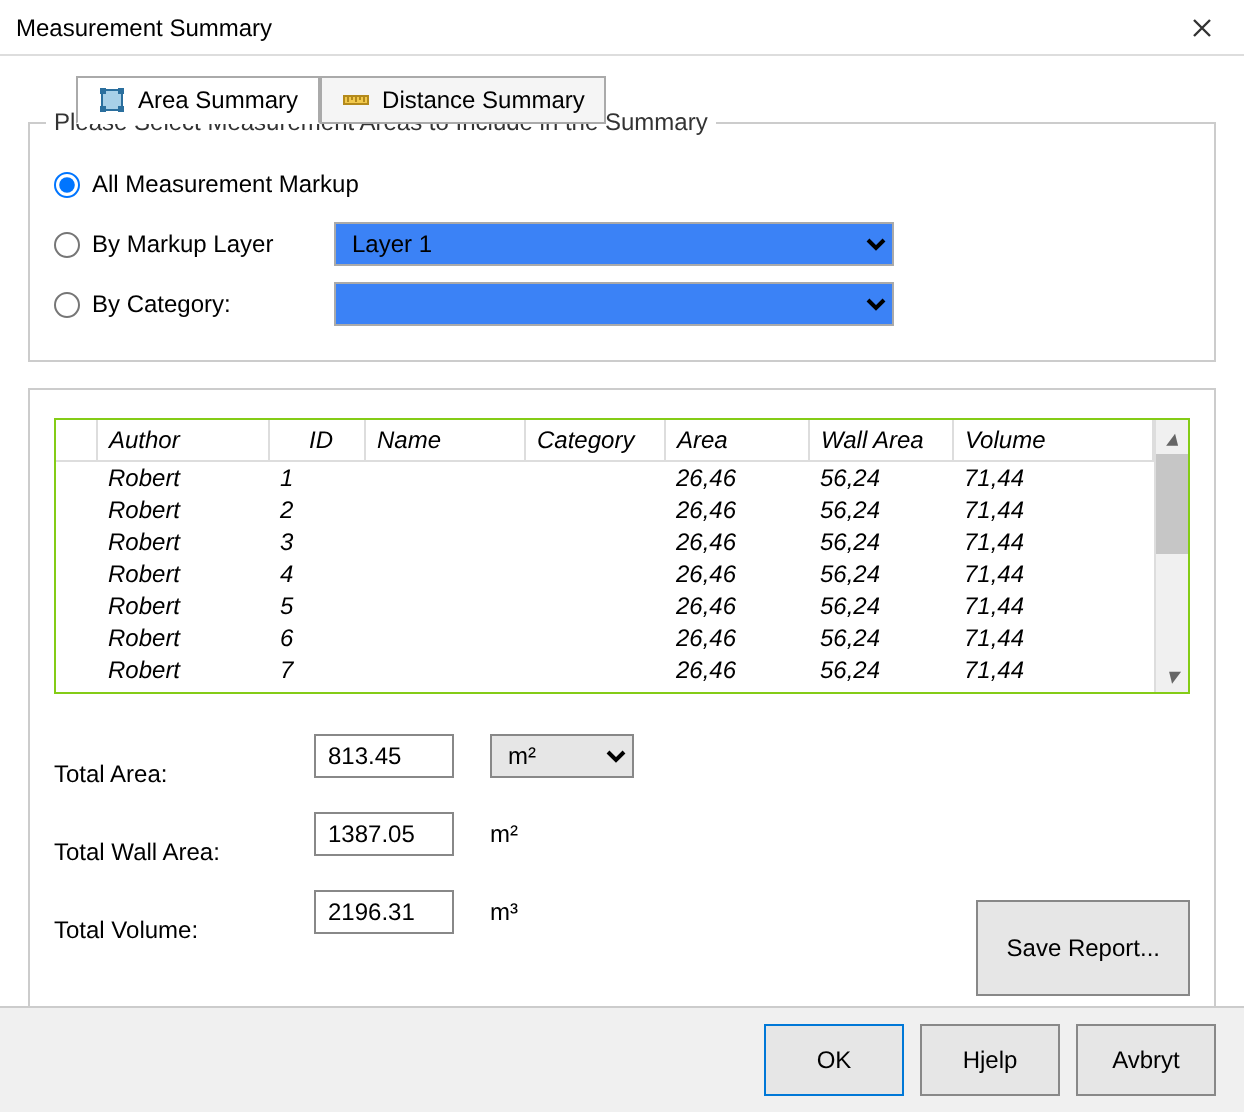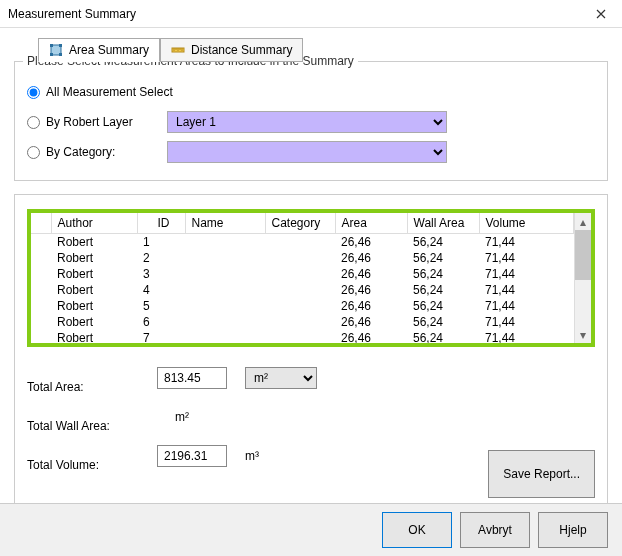--- a/index.html
+++ b/index.html
@@ -19,25 +19,25 @@
 .tab .icon svg { width: 14px; height: 14px; display:block; }
 
 .fieldset { border: 1px solid #ccc; margin-top: -1px; padding: 10px 12px 12px 12px; position: relative; }
 .fieldset-legend { position: absolute; top: -8px; left: 8px; background: #fff; padding: 0 4px; font-size: 12px; color: #333; }
 
 .fs1 { padding-top: 14px; margin-bottom: 14px; }
 
 .radio-row { display: flex; align-items: center; height: 28px; margin: 2px 0; }
 .radio-row label { display: flex; align-items: center; gap: 4px; min-width: 140px; cursor: pointer; }
 .radio-row input[type=radio] { margin: 0 2px 0 0; }
-.radio-row select { flex: 0 0 280px; height: 22px; background: #c4b5fd; border: 1px solid #aaa; padding: 0 4px; }
+.radio-row select { flex: 0 0 280px; height: 22px; background: #3b82f6; border: 1px solid #aaa; padding: 0 4px; }
 
 .fs2 { padding-top: 14px; }
 
-.tablewrap { border: 4px solid #84cc16; height: 138px; display: flex; margin-bottom: 14px; }
+.tablewrap { border: 1px solid #84cc16; height: 138px; display: flex; margin-bottom: 14px; font-style: italic; }
 .tablebody { flex: 1; overflow: hidden; }
 table { border-collapse: collapse; width: 100%; }
 th { text-align: left; font-weight: normal; padding: 3px 6px; border-right: 1px solid #ddd; border-bottom: 1px solid #ddd; background: #fff; font-size: 12px; }
 td { padding: 1px 6px; font-size: 12px; }
 .col-pad { width: 20px; }
 .col-author { width: 86px; }
 .col-id { width: 48px; padding-left: 20px; }
 .col-name { width: 80px; }
 .col-cat { width: 70px; }
 .col-area { width: 72px; }
@@ -102,28 +102,28 @@
       <span>Distance Summary</span>
     </div>
   </div>
 
   <div class="fieldset fs1">
     <span class="fieldset-legend">Please Select Measurement Areas to Include in the Summary</span>
 
     <div class="radio-row">
       <label>
         <input type="radio" name="sel" checked="" style="">
-        <span>All Measurement Select</span>
+        <span>All Measurement Markup</span>
       </label>
     </div>
 
     <div class="radio-row">
       <label>
         <input type="radio" name="sel" style="">
-        <span>By Robert Layer</span>
+        <span>By Markup Layer</span>
       </label>
       <select>
         <option>Layer 1</option>
       </select>
     </div>
 
     <div class="radio-row">
       <label>
         <input type="radio" name="sel" style="">
         <span>By Category:</span>
@@ -234,33 +234,34 @@
     </div>
 
     <div class="totals">
       <div class="trow">
         <span class="tlabel">Total Area:</span>
         <input class="tval" value="813.45" style="">
         <select class="tunit-sel"><option>m²</option></select>
       </div>
       <div class="trow">
         <span class="tlabel">Total Wall Area:</span>
+        <input class="tval" value="1387.05" style="">
         <span class="tunit">m²</span>
       </div>
       <div class="trow">
         <span class="tlabel">Total Volume:</span>
         <input class="tval" value="2196.31" style="">
         <span class="tunit">m³</span>
       </div>
     </div>
 
     <div class="save-row">
       <button class="savebtn">Save Report...</button>
     </div>
   </div>
 
 </div>
 
 <div class="footer">
   <button class="primary">OK</button>
+  <button>Hjelp</button>
   <button>Avbryt</button>
-  <button>Hjelp</button>
 </div>
 
 </body></html>

